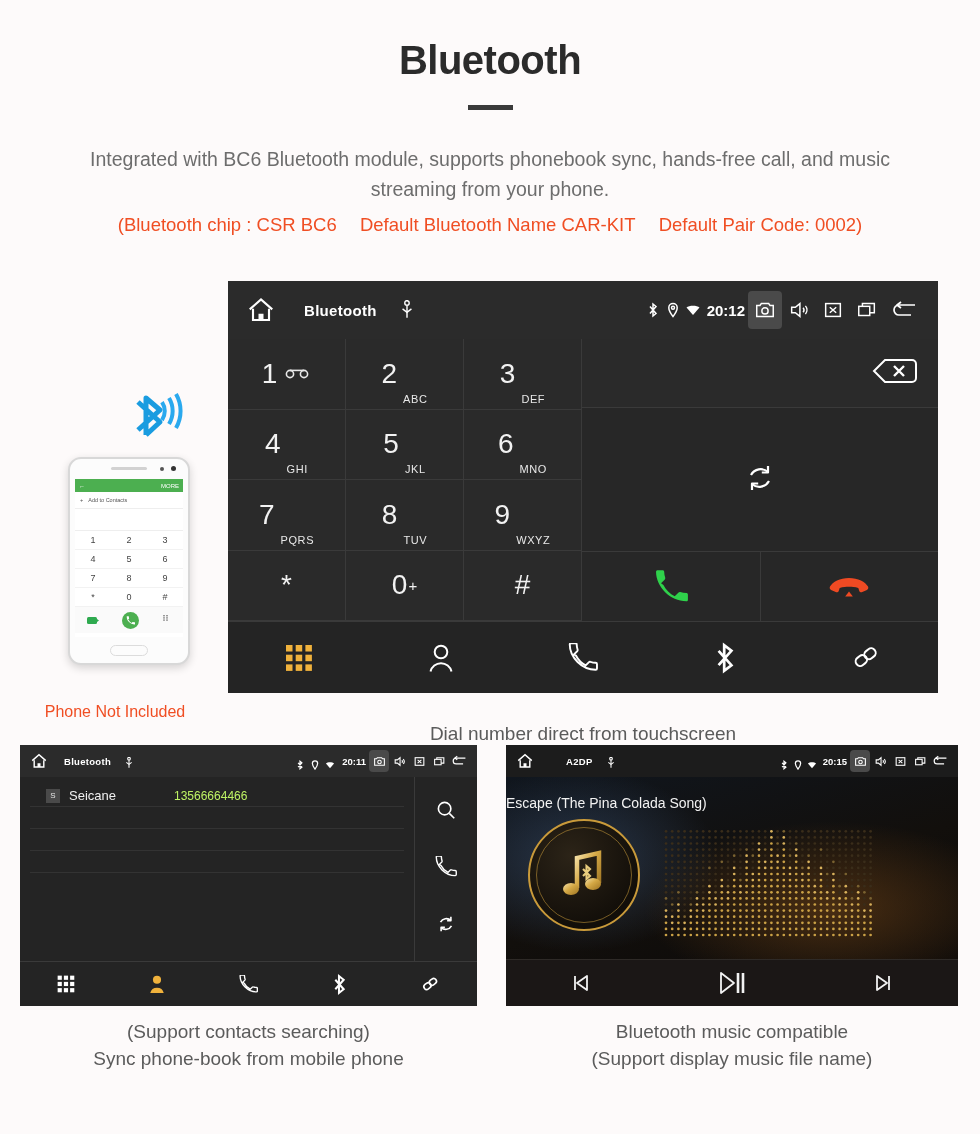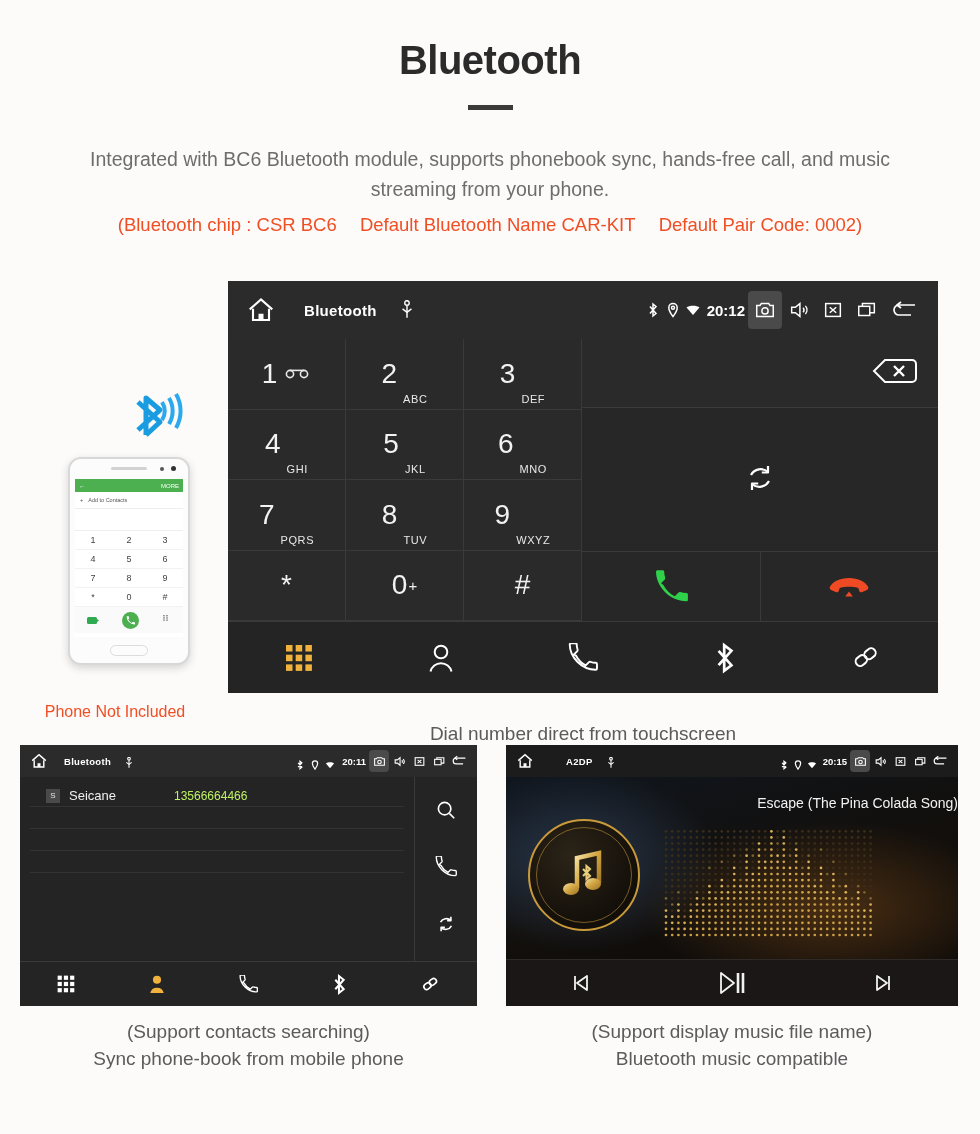--- a/index.html
+++ b/index.html
@@ -230,21 +230,21 @@
   .mu-stage {
     flex: 1; position: relative;
     background:
       radial-gradient(ellipse 200px 130px at 16% 46%, rgba(60,85,120,.55), rgba(0,0,0,0) 70%),
       radial-gradient(ellipse 260px 120px at 72% 72%, rgba(120,72,24,.55), rgba(0,0,0,0) 72%),
       linear-gradient(165deg, #10161e 0%, #120f0c 55%, #0c0a09 100%);
     overflow: hidden;
   }
   .mu-song {
     position: absolute; left: 0; right: 0; top: 18px;
-    text-align: right; color: #f2f2f2; font-size: 14px;
+    text-align: left; color: #f2f2f2; font-size: 14px;
   }
   .mu-disc {
     position: absolute; left: 22px; top: 42px;
     width: 112px; height: 112px; border-radius: 50%;
     border: 2px solid #c99a3a;
     background: radial-gradient(circle at 38% 32%, #2c2418, #120e09 72%);
     display: flex; align-items: center; justify-content: center;
   }
   .mu-disc::before {
     content:''; position: absolute; inset: 6px; border-radius: 50%;
@@ -1422,15 +1422,15 @@
     <div class="mc">
       <svg width="24" height="24" viewBox="0 0 24 24" fill="none" stroke="#f2f2f2" stroke-width="1.8" stroke-linejoin="round">
           <path d="M6 5 L16 12 L6 19 z"></path>
           <path d="M18 5 V19"></path>
         </svg>
     </div>
   </div>
 </div>
 
 <div class="caption" style="left:506px; top:1018px; width:452px;">
+  <div>Bluetooth music compatible</div>
   <div>(Support display music file name)</div>
-  <div>Bluetooth music compatible</div>
 </div>
 
 </body></html>

